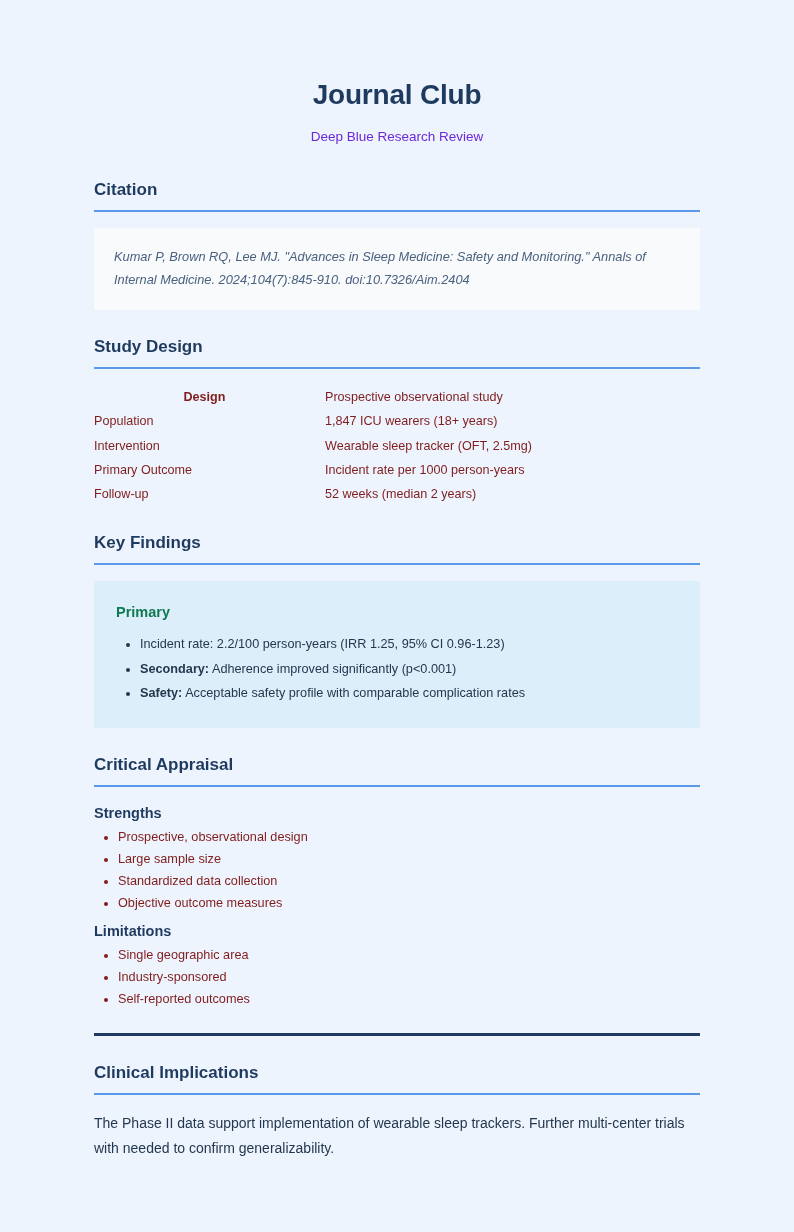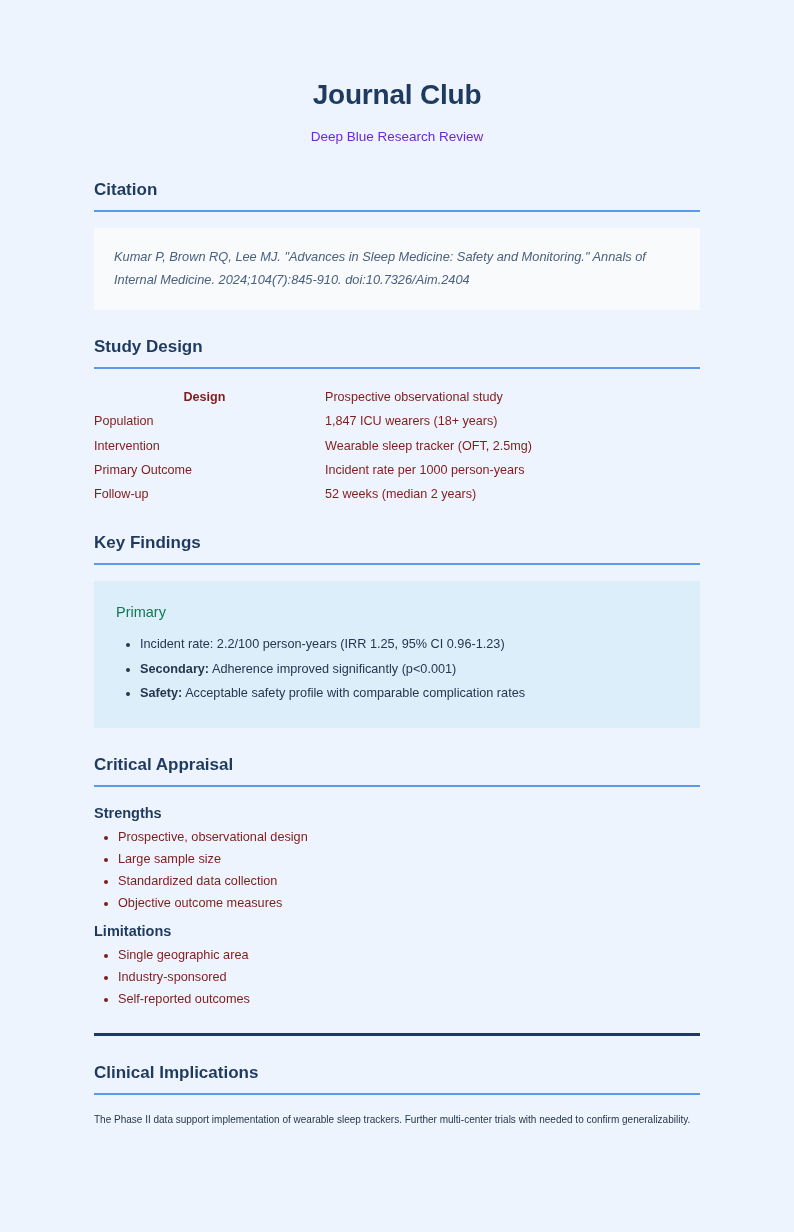--- a/index.html
+++ b/index.html
@@ -100,21 +100,21 @@
   }
   
   .findings-box {
     background: #ddeefb;
     padding: 22px 22px 24px 22px;
     box-sizing: border-box;
     margin-bottom: 26px;
   }
   .findings-heading {
     font-size: 14.5px;
-    font-weight: normal;
+    font-weight: bold;
     color: #0f7a52;
     margin: 0 0 12px 0;
     line-height: 1.3;
   }
   .findings-list {
     margin: 0;
     padding-left: 24px;
     list-style-type: disc;
   }
   .findings-list li {
@@ -138,21 +138,21 @@
     padding-left: 24px;
     list-style-type: disc;
   }
   .appraisal-list li {
     font-size: 12.7px;
     line-height: 1.72;
     color: #7f1d1d;
   }
   
   .implications-text {
-    font-size: 10px;
+    font-size: 14px;
     line-height: 1.78;
     color: #23384f;
     margin: 0;
   }
 </style>
 </head>
 <body>
 
 <div class="page">
 

